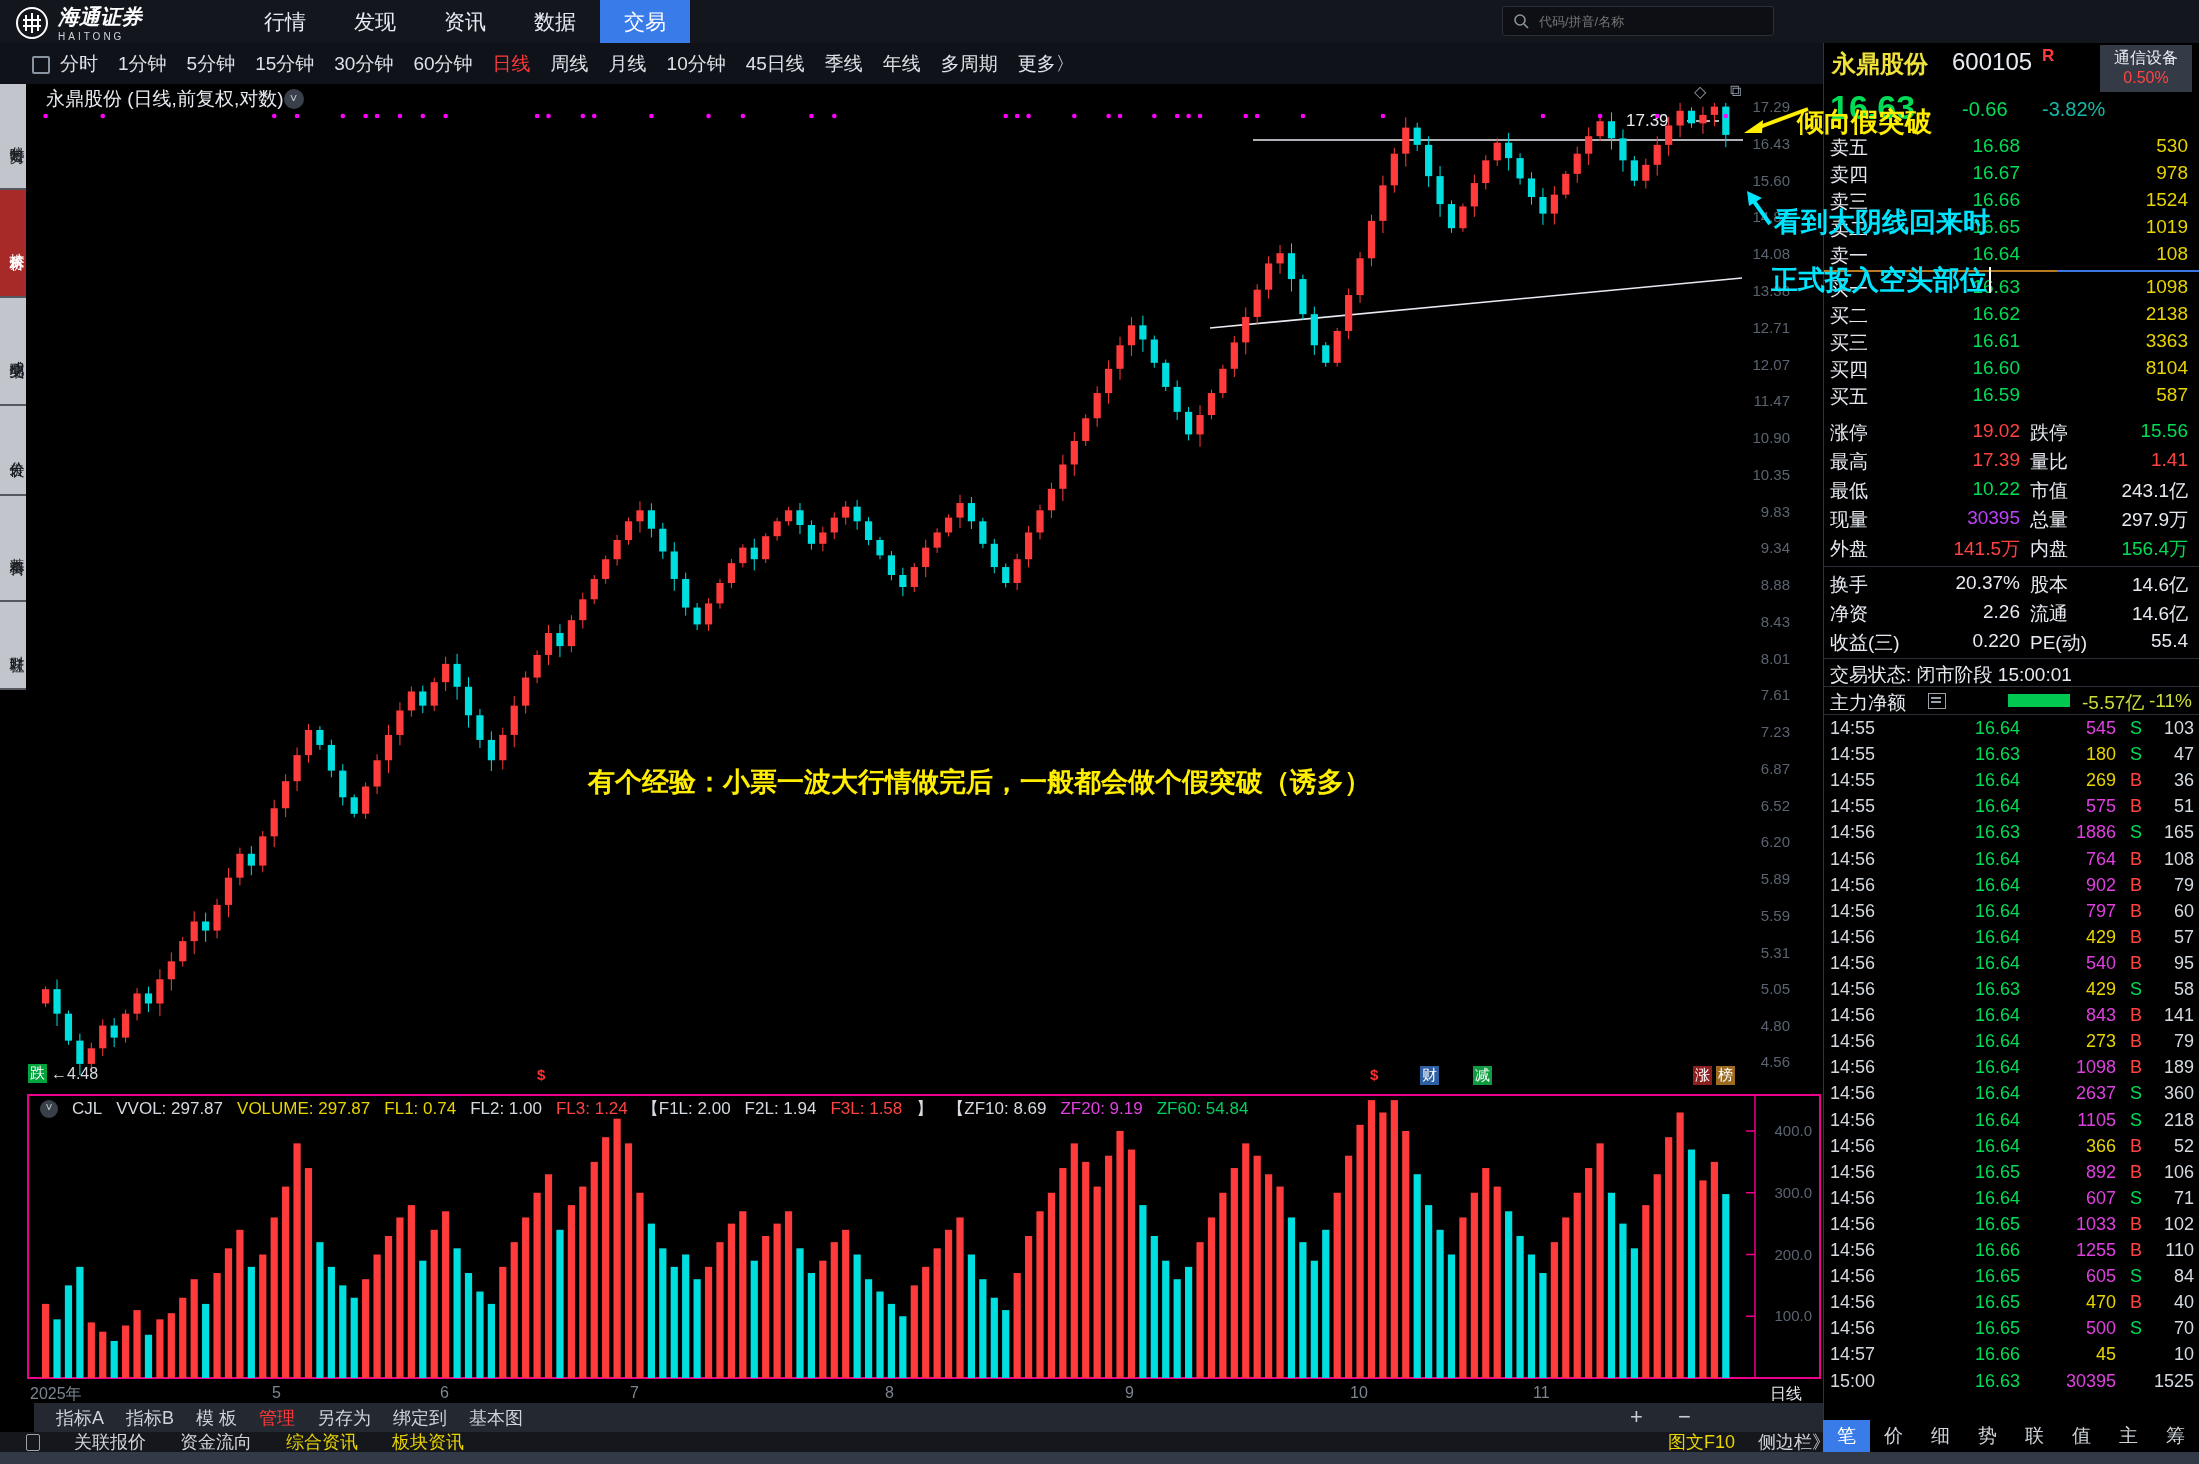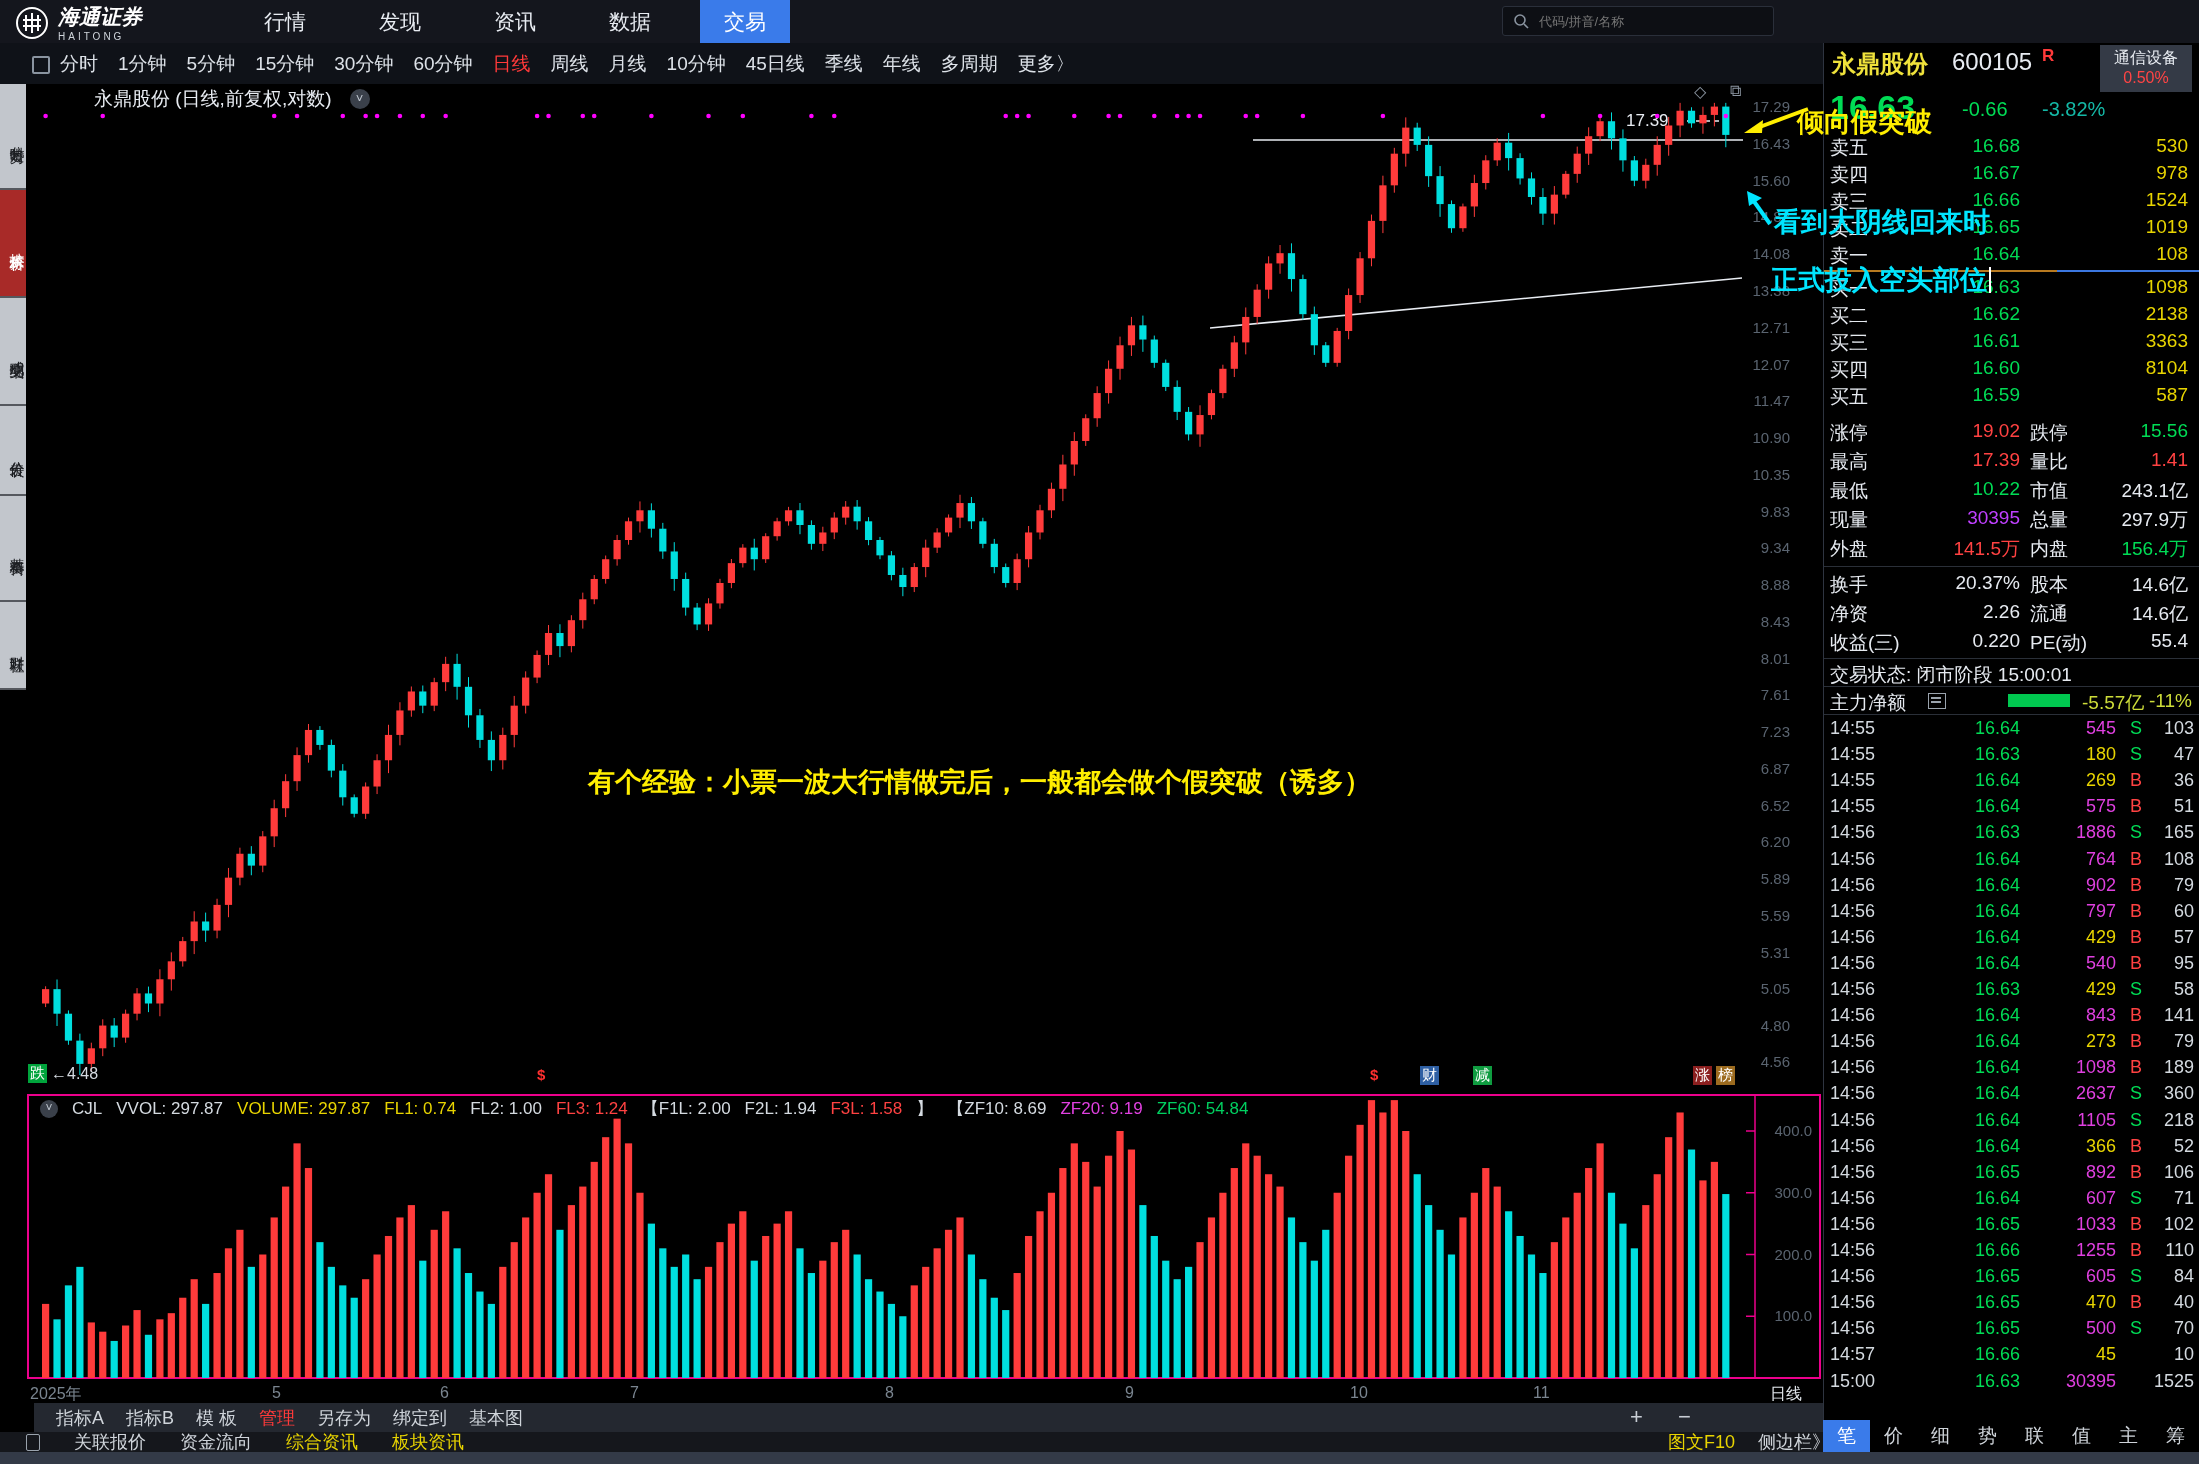--- a/index.html
+++ b/index.html
@@ -4,39 +4,39 @@
 <style>
   html,body{margin:0;padding:0;background:#000;}
   body{width:2199px;height:1464px;position:relative;overflow:hidden;
        font-family:"Liberation Sans",sans-serif;color:#d4dae0;}
   .abs{position:absolute;}
   
   #topbar{left:0;top:0;width:2199px;height:43px;background:#14161d;}
   #logo{left:14px;top:3px;display:flex;align-items:center;gap:8px;}
   #brand-cn{font-family:"Liberation Serif",serif;font-style:italic;font-size:21px;color:#fff;font-weight:bold;}
   #brand-en{font-size:10px;color:#cfd4da;letter-spacing:3px;}
-  #menus{left:240px;top:0;height:43px;display:flex;gap:25px;}
+  #menus{left:240px;top:0;height:43px;display:flex;}
   .menu-item{height:43px;line-height:43px;padding:0 24px;font-size:21px;color:#e8ecf2;cursor:pointer;}
   .menu-item.active{background:#3a7bea;color:#fff;}
   #searchbox{left:1502px;top:6px;width:272px;height:30px;background:#0d0f14;border:1px solid #2a2f3a;border-radius:3px;display:flex;align-items:center;gap:8px;padding:0 10px;box-sizing:border-box;}
   #searchbox input{background:transparent;border:none;outline:none;color:#8a94a0;font-size:13px;width:200px;font-family:"Liberation Sans",sans-serif;}
   
   #periodbar{left:0;top:43px;width:2199px;height:41px;background:#0f1218;border-bottom:1px solid #000;}
   #pb-icon{left:32px;top:13px;width:14px;height:14px;border:2px solid #8a94a0;border-radius:2px;}
   #periods{left:60px;top:0;height:41px;display:flex;gap:20px;align-items:center;}
   .period{font-size:19px;color:#dde2e8;cursor:pointer;white-space:nowrap;}
   .period.active{color:#ff3a3a;}
   #ptools{left:1330px;top:0;width:480px;height:41px;display:flex;gap:19px;align-items:center;justify-content:flex-end;}
   .ptool{font-size:19px;color:#dde2e8;cursor:pointer;white-space:nowrap;}
   
   .side-tab{left:0;width:26px;writing-mode:vertical-rl;text-orientation:upright;text-align:center;
      font-size:15px;background:#c2c6cc;color:#1c1e22;border-bottom:2px solid #55585e;cursor:pointer;letter-spacing:1px;}
   .side-tab.active{background:#a82a28;color:#fff;}
   
-  #chart-title{left:46px;top:86px;font-size:19px;color:#e8ecf2;display:flex;gap:18px;align-items:center;margin-left:48px;}
+  #chart-title{left:46px;top:86px;font-size:19px;color:#e8ecf2;display:flex;gap:0;align-items:center;}
   #title-chev{width:20px;height:20px;border-radius:50%;background:#3a404a;color:#bfc6cf;font-size:13px;line-height:19px;text-align:center;}
   .corner-icon{top:82px;color:#8b95a1;font-size:16px;}
   #min-marker{left:28px;top:1064px;display:flex;gap:4px;align-items:center;font-size:16px;}
   #min-badge{background:#00a43c;color:#fff;padding:0 2px;font-size:15px;}
   #min-label{color:#d4dae0;}
   .marker{top:1066px;font-size:15px;padding:0 2px;}
   .m-dollar{color:#ff3030;font-weight:bold;}
   .m-cai{background:#2e5fa3;color:#fff;}
   .m-jian{background:#0f9c40;color:#fff;}
   .m-zhang{background:#8c1f1f;color:#fff;}

